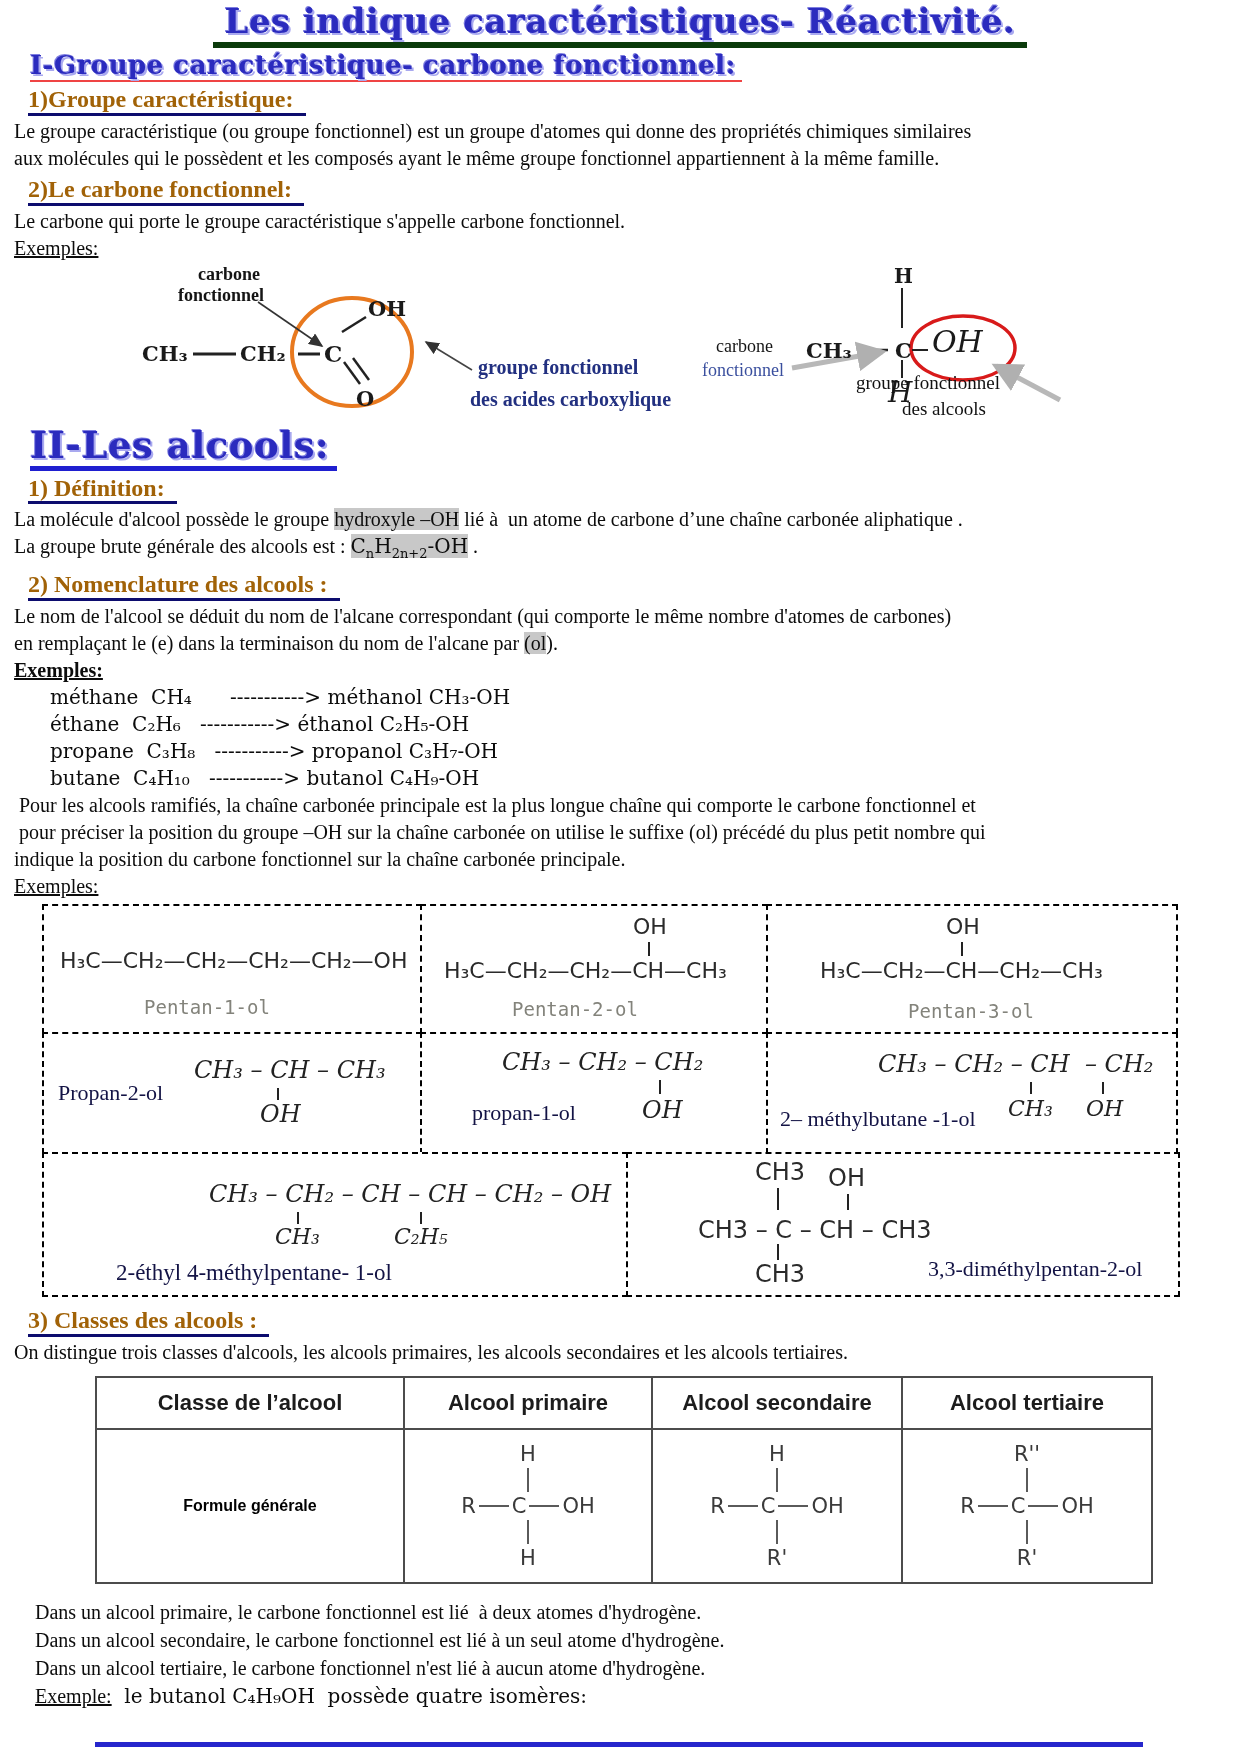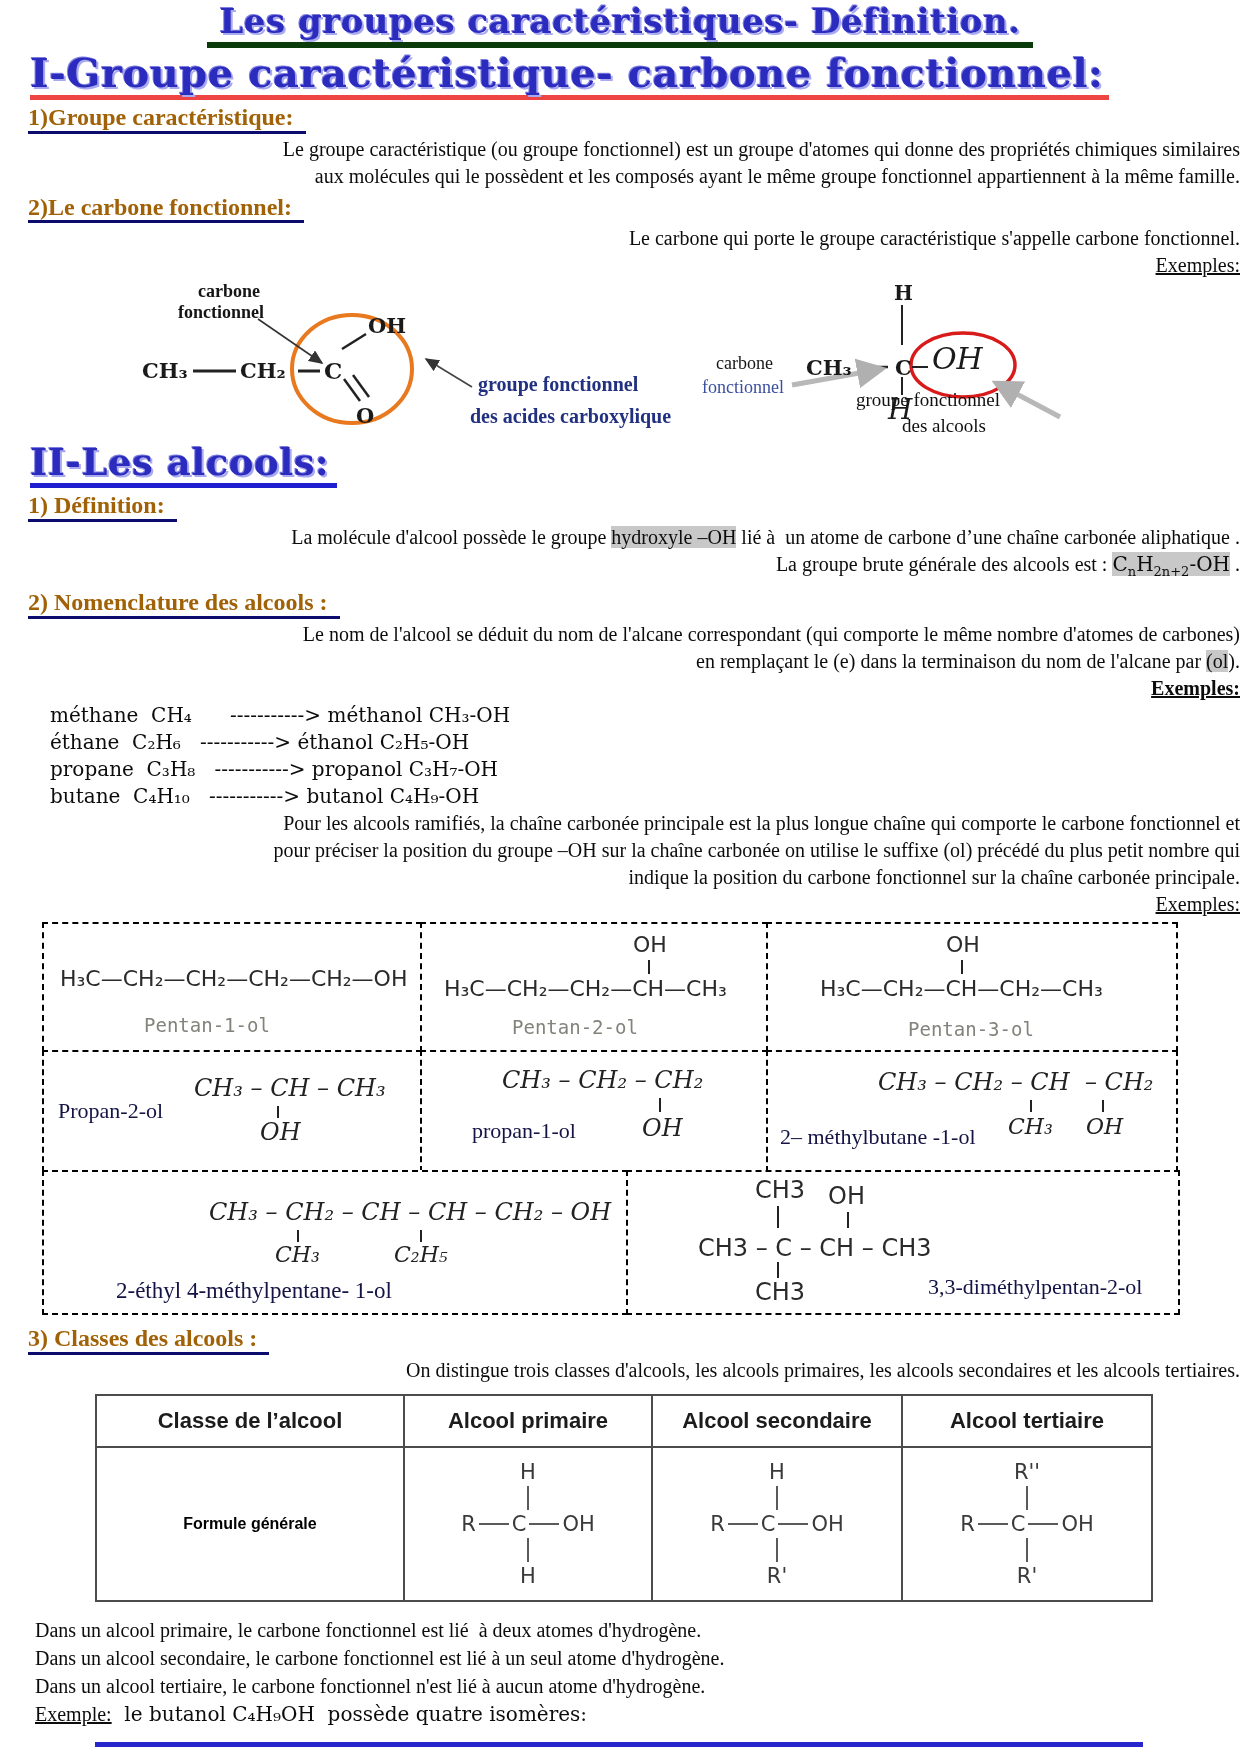--- a/index.html
+++ b/index.html
@@ -3,29 +3,29 @@
 <meta charset="utf-8">
 <style>
   html,body{margin:0;padding:0;background:#ffffff;}
   body{width:1240px;height:1754px;position:relative;overflow:hidden;
        font-family:"Liberation Serif",serif;color:#0c0c0c;}
 
   
   .deco{font-family:"DejaVu Serif",serif;font-weight:bold;color:#2b2bbe;
         text-shadow:2px 2px 0 #a9a9ef,-1px -1px 0 #7d7de0;letter-spacing:.5px;line-height:1.05;}
   .title-art{font-size:34px;display:table;margin:4px auto 0;border-bottom:6px solid #0b3b0b;padding:0 12px 2px;}
-  .h1-art{font-size:40px;display:inline-block;border-bottom:5px solid #ef4444;padding:0 6px 1px 0;margin:4px 0 0 30px;}
+  .h1-art{font-size:26px;display:inline-block;border-bottom:2px solid #ef4444;padding:0 6px 1px 0;margin:4px 0 0 30px;}
   .h2-art{font-size:37px;display:inline-block;border-bottom:5px solid #1f1fd0;padding:0 8px 1px 0;margin:2px 0 0 30px;}
 
   
   .subhead-wrap{margin:4px 0 2px 28px;}
   .subhead{font-size:24px;font-weight:bold;color:#a16207;display:inline-block;
            border-bottom:3px solid #0c0c6e;line-height:1.12;padding-right:12px;}
 
-  .line{font-size:20px;line-height:27px;white-space:pre-wrap;margin-left:14px;text-align:right;}
+  .line{font-size:20px;line-height:27px;white-space:pre-wrap;margin-left:14px;}
   .ml35{}
   .ul{text-decoration:underline;}
   .hl{background:#c8c8c8;}
   .conv{margin-left:50px;font-family:"DejaVu Serif","DejaVu Sans",serif;font-size:20px;line-height:27px;white-space:pre;}
   sub{font-size:13px;}
 
   
   .diagrams{position:relative;width:1040px;height:162px;margin-top:0;}
   .diagrams svg{position:absolute;left:0;top:0;}
   .dtxt{position:absolute;white-space:nowrap;}
@@ -68,21 +68,21 @@
   .sv{width:2px;height:24px;background:#5a5a5a;margin:2px 0;}
   .smid{display:flex;align-items:center;}
   .sh{width:30px;height:2px;background:#5a5a5a;margin:0 3px;}
 
   .note{font-size:20px;line-height:28px;margin-left:35px;white-space:pre-wrap;}
   .bottom-bar{position:absolute;left:95px;top:1742px;width:1048px;height:5px;background:#2626cc;}
 </style>
 </head>
 <body>
 
-<div class="deco title-art">Les groupes caractéristiques- Définition.</div>
+<div class="deco title-art">Les indique caractéristiques- Réactivité.</div>
 
 <div>
   <span class="deco h1-art">I-Groupe caractéristique- carbone fonctionnel:</span>
 </div>
 
 <div class="subhead-wrap"><span class="subhead">1)Groupe caractéristique:</span></div>
 <div class="line">Le groupe caractéristique (ou groupe fonctionnel) est un groupe d'atomes qui donne des propriétés chimiques similaires</div>
 <div class="line">aux molécules qui le possèdent et les composés ayant le même groupe fonctionnel appartiennent à la même famille.</div>
 
 <div class="subhead-wrap"><span class="subhead">2)Le carbone fonctionnel:</span></div>

